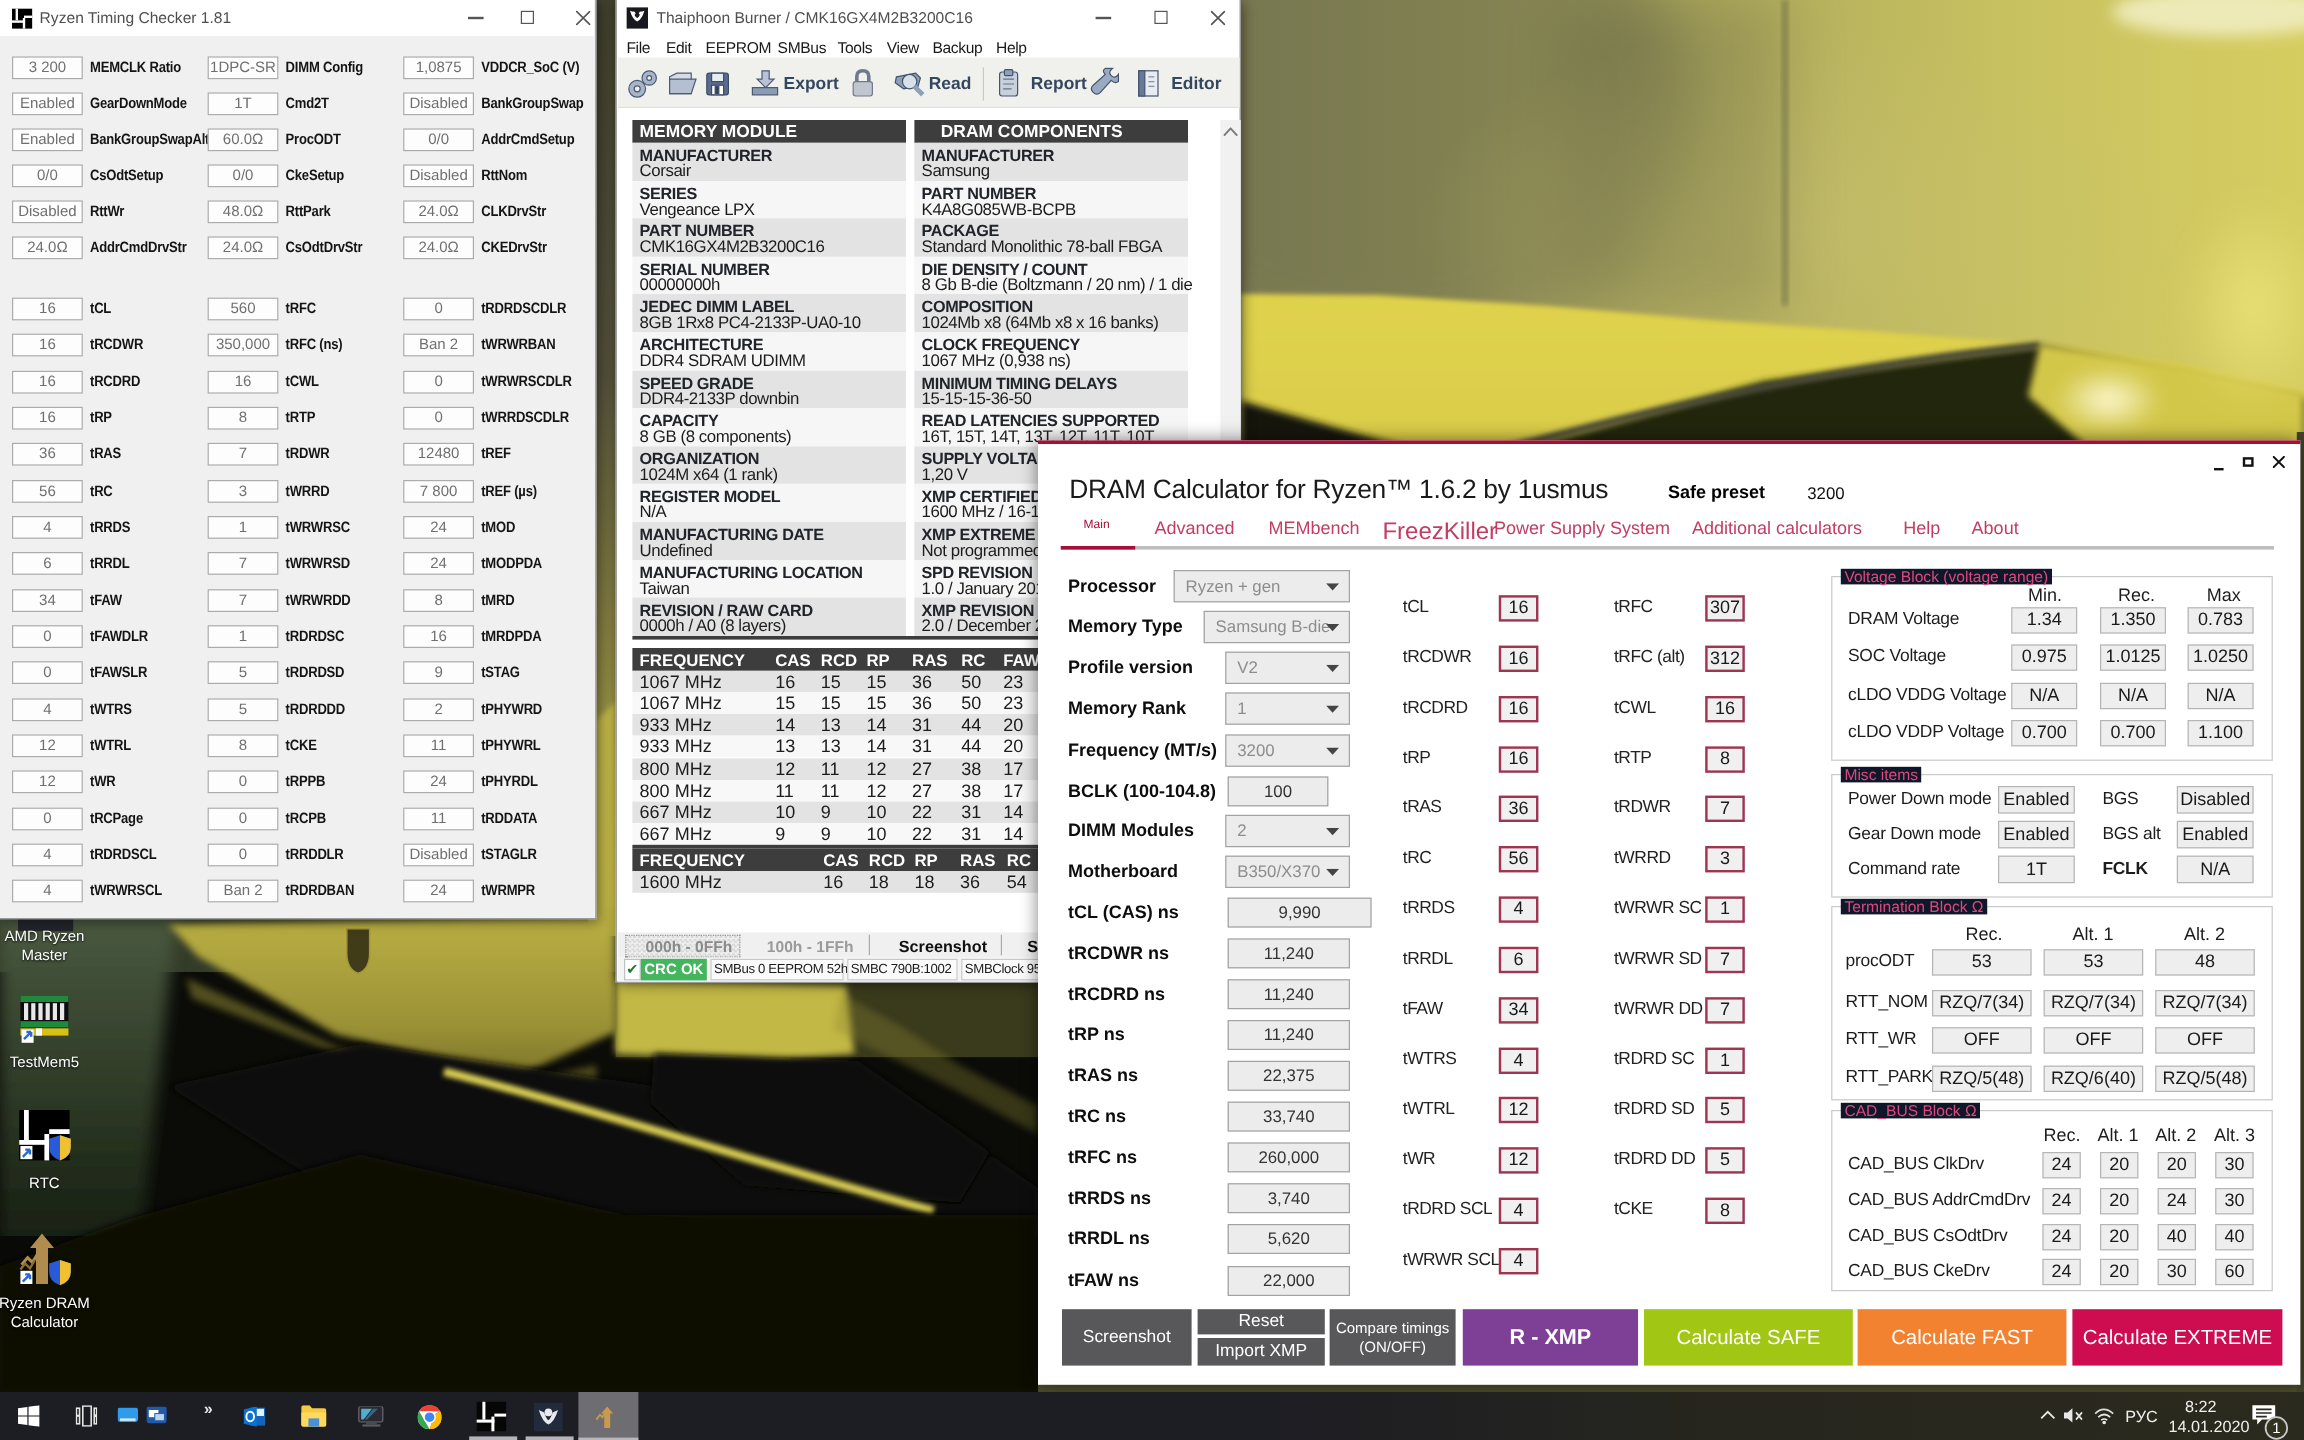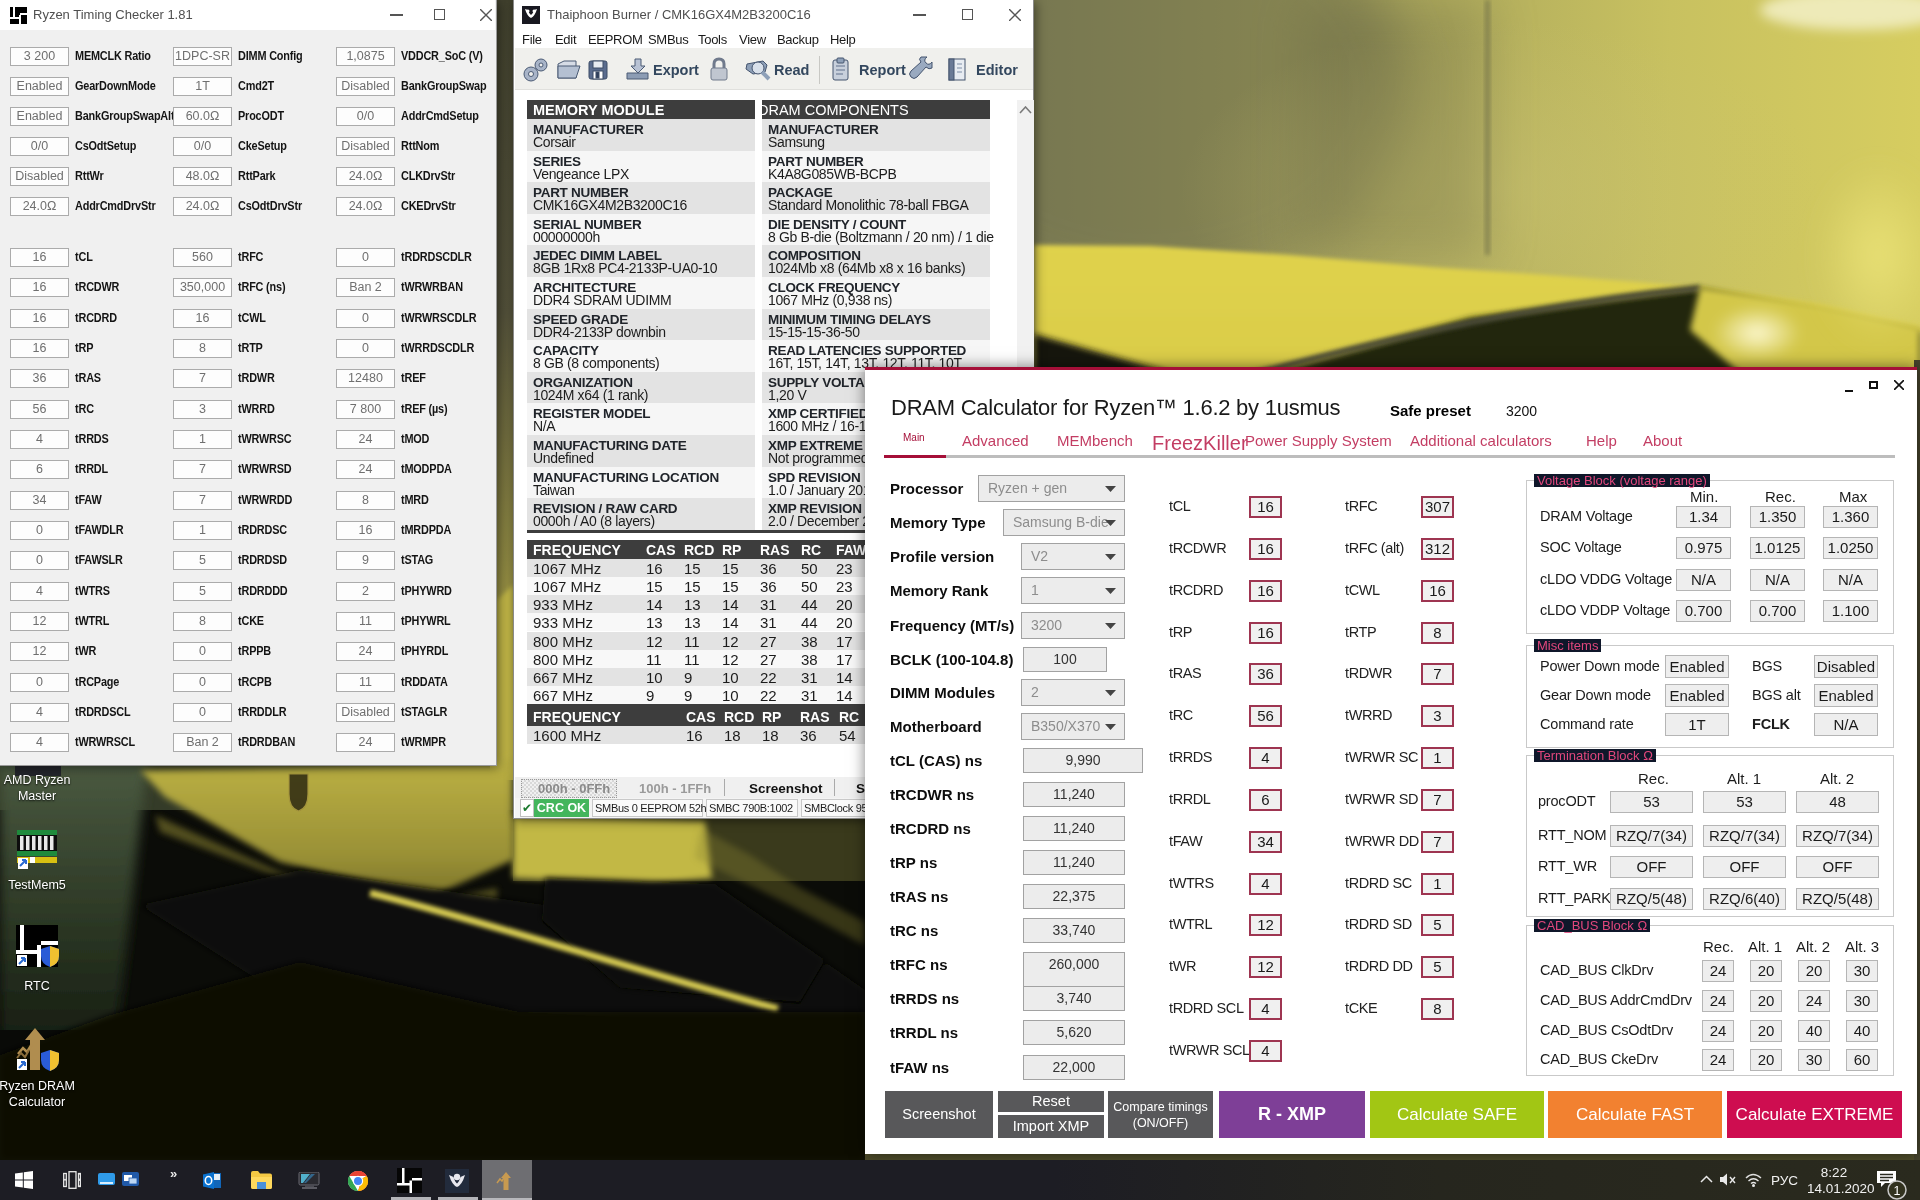--- a/index.html
+++ b/index.html
@@ -382,21 +382,21 @@
         <path d="M434,8 L439,8 M434,12 L439,12 M434,16 L439,16" stroke="#8090a8"></path>
       </g>
 </svg>
 <div class="ab" style="left:139px;top:62px;font-size:14.5px;font-weight:bold;color:#33475e">Export</div>
 <div class="ab" style="left:260px;top:62px;font-size:14.5px;font-weight:bold;color:#33475e">Read</div>
 <div class="ab" style="left:345px;top:62px;font-size:14.5px;font-weight:bold;color:#33475e">Report</div>
 <div class="ab" style="left:462px;top:62px;font-size:14.5px;font-weight:bold;color:#33475e">Editor</div>
 <div class="ab" style="left:13px;top:100px;width:228px;height:19px;background:#3d3d3d"></div>
 <div class="ab" style="left:248px;top:100px;width:228px;height:19px;background:#3d3d3d"></div>
 <div class="ab" style="left:19px;top:102px;font-size:14.5px;font-weight:bold;color:#fff">MEMORY MODULE</div>
-<div class="ab" style="left:244px;top:102px;font-size:14.5px;font-weight:normal;color:#fff">DRAM COMPONENTS</div>
+<div class="ab" style="left:270px;top:102px;font-size:14.5px;font-weight:bold;color:#fff">DRAM COMPONENTS</div>
 <div class="ab" style="left:13px;top:119px;width:228px;height:32px;background:#e3e3e3"></div>
 <div class="ab tlab" style="left:19px;top:122px">MANUFACTURER</div>
 <div class="ab tval" style="left:19px;top:134px">Corsair</div>
 <div class="ab" style="left:248px;top:119px;width:228px;height:32px;background:#e3e3e3"></div>
 <div class="ab tlab" style="left:254px;top:122px">MANUFACTURER</div>
 <div class="ab tval" style="left:254px;top:134px">Samsung</div>
 <div class="ab" style="left:13px;top:151px;width:228px;height:32px;background:#f6f6f6"></div>
 <div class="ab tlab" style="left:19px;top:154px">SERIES</div>
 <div class="ab tval" style="left:19px;top:166px">Vengeance LPX</div>
 <div class="ab" style="left:248px;top:151px;width:228px;height:32px;background:#f6f6f6"></div>
@@ -630,21 +630,21 @@
 <div class="di" style="left:158px;top:412px;width:102px;height:25px;line-height:23px;text-align:center;color:#333">11,240</div>
 <div class="dlab" style="left:25px;top:449px">tRCDRD ns</div>
 <div class="di" style="left:158px;top:446px;width:102px;height:25px;line-height:23px;text-align:center;color:#333">11,240</div>
 <div class="dlab" style="left:25px;top:483px">tRP ns</div>
 <div class="di" style="left:158px;top:480px;width:102px;height:25px;line-height:23px;text-align:center;color:#333">11,240</div>
 <div class="dlab" style="left:25px;top:517px">tRAS ns</div>
 <div class="di" style="left:158px;top:514px;width:102px;height:25px;line-height:23px;text-align:center;color:#333">22,375</div>
 <div class="dlab" style="left:25px;top:551px">tRC ns</div>
 <div class="di" style="left:158px;top:548px;width:102px;height:25px;line-height:23px;text-align:center;color:#333">33,740</div>
 <div class="dlab" style="left:25px;top:585px">tRFC ns</div>
-<div class="di" style="left:158px;top:582px;width:102px;height:35px;line-height:23px;text-align:center;color:#333">260,000</div>
+<div class="di" style="left:158px;top:582px;width:102px;height:25px;line-height:23px;text-align:center;color:#333">260,000</div>
 <div class="dlab" style="left:25px;top:619px">tRRDS ns</div>
 <div class="di" style="left:158px;top:616px;width:102px;height:25px;line-height:23px;text-align:center;color:#333">3,740</div>
 <div class="dlab" style="left:25px;top:653px">tRRDL ns</div>
 <div class="di" style="left:158px;top:650px;width:102px;height:25px;line-height:23px;text-align:center;color:#333">5,620</div>
 <div class="dlab" style="left:25px;top:688px">tFAW ns</div>
 <div class="di" style="left:158px;top:685px;width:102px;height:25px;line-height:23px;text-align:center;color:#333">22,000</div>
 <div class="tml" style="left:304px;top:126px">tCL</div>
 <div class="tmb" style="left:384px;top:126px">16</div>
 <div class="tml" style="left:304px;top:168px">tRCDWR</div>
 <div class="tmb" style="left:384px;top:168px">16</div>
@@ -699,21 +699,21 @@
 <div class="tml" style="left:480px;top:628px">tCKE</div>
 <div class="tmb" style="left:556px;top:628px">8</div>
 <div class="fs" style="left:661px;top:110px;width:368px;height:154px"></div>
 <div class="fsl" style="left:669px;top:104px">Voltage Block (voltage range)</div>
 <div class="vhd" style="left:825px;top:118px">Min.</div>
 <div class="vhd" style="left:900px;top:118px">Rec.</div>
 <div class="vhd" style="left:974px;top:118px">Max</div>
 <div class="vlab" style="left:675px;top:138px">DRAM Voltage</div>
 <div class="vbox" style="left:811px;top:136px;width:55px;height:22px;line-height:20px">1.34</div>
 <div class="vbox" style="left:885px;top:136px;width:55px;height:22px;line-height:20px">1.350</div>
-<div class="vbox" style="left:958px;top:136px;width:55px;height:22px;line-height:20px">1.360</div>
+<div class="vbox" style="left:958px;top:136px;width:55px;height:22px;line-height:20px">0.783</div>
 <div class="vlab" style="left:675px;top:169px">SOC Voltage</div>
 <div class="vbox" style="left:811px;top:167px;width:55px;height:22px;line-height:20px">0.975</div>
 <div class="vbox" style="left:885px;top:167px;width:55px;height:22px;line-height:20px">1.0125</div>
 <div class="vbox" style="left:958px;top:167px;width:55px;height:22px;line-height:20px">1.0250</div>
 <div class="vlab" style="left:675px;top:201px">cLDO VDDG Voltage</div>
 <div class="vbox" style="left:811px;top:199px;width:55px;height:22px;line-height:20px">N/A</div>
 <div class="vbox" style="left:885px;top:199px;width:55px;height:22px;line-height:20px">N/A</div>
 <div class="vbox" style="left:958px;top:199px;width:55px;height:22px;line-height:20px">N/A</div>
 <div class="vlab" style="left:675px;top:232px">cLDO VDDP Voltage</div>
 <div class="vbox" style="left:811px;top:230px;width:55px;height:22px;line-height:20px">0.700</div>

